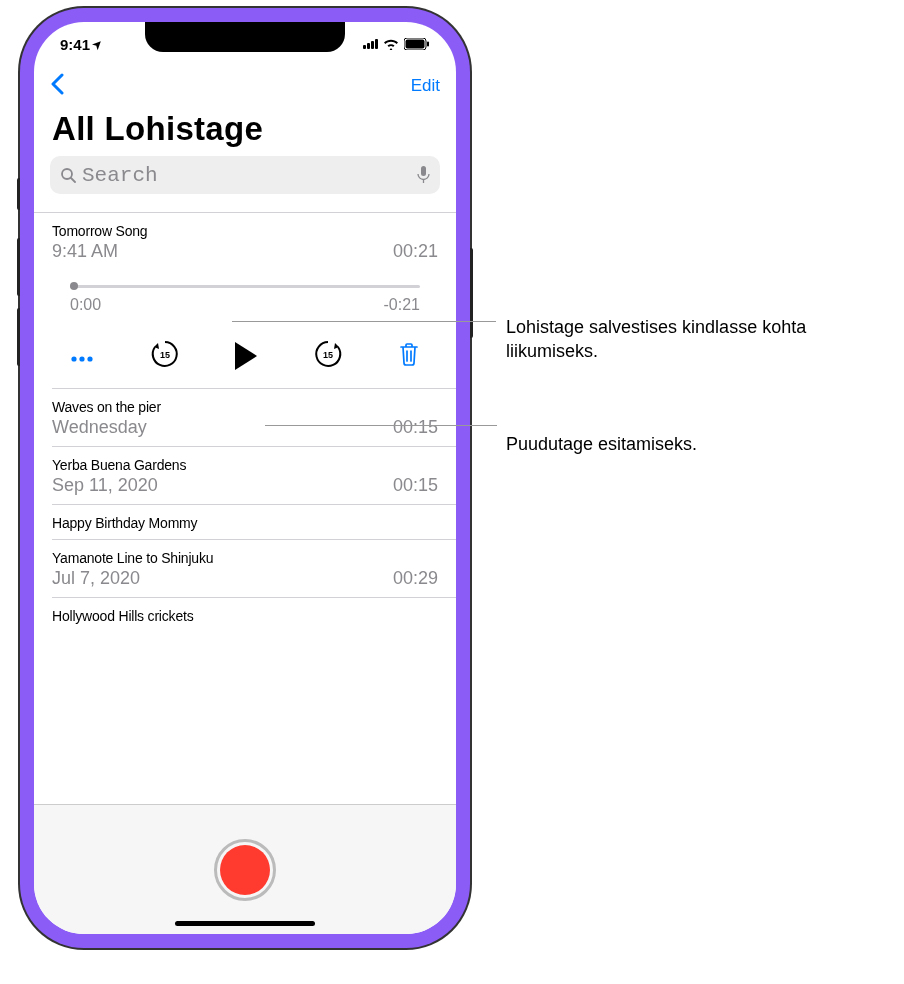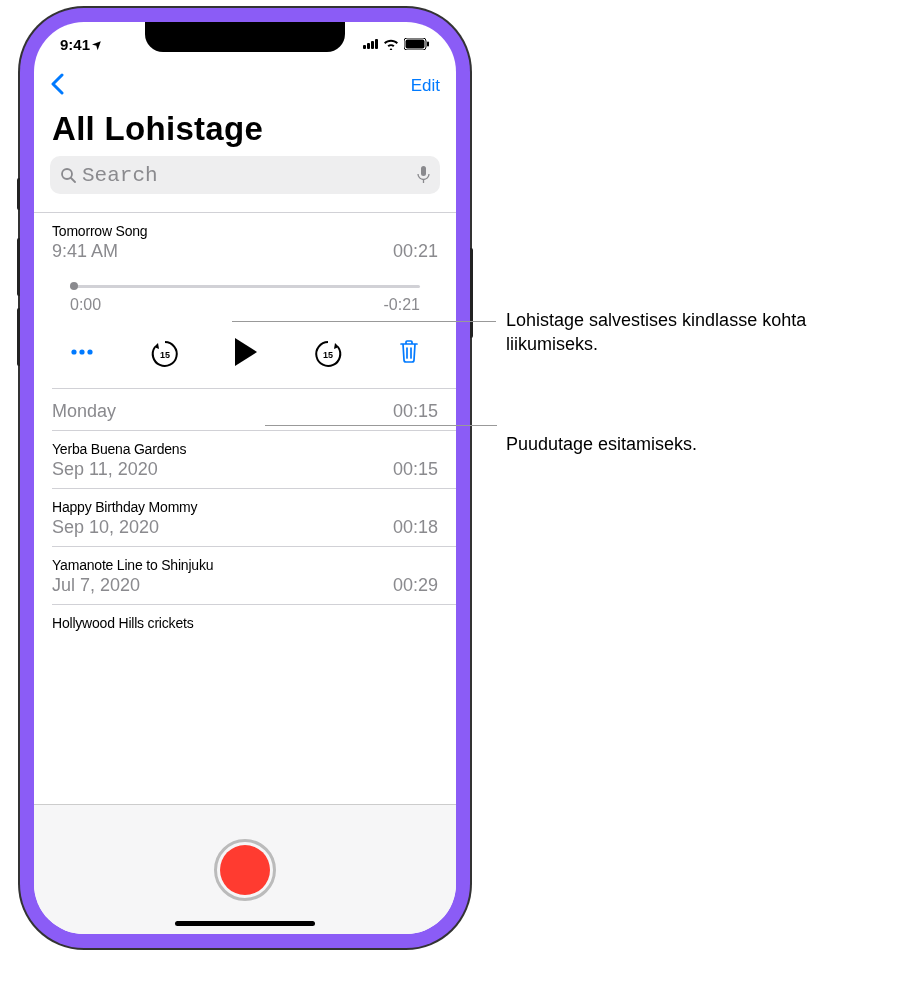--- a/index.html
+++ b/index.html
@@ -118,20 +118,21 @@
     .scrub-times {
       display: flex;
       justify-content: space-between;
       margin: 0 18px;
       font-size: 16px;
       color: #8a8a8e;
       text-align: right;
     }
     .controls {
       display: flex;
+      align-items: center;
       justify-content: space-between;
       margin: 24px 18px 0;
     }
     .ctrl-more { color: #007aff; font-size: 20px; letter-spacing: 1px; font-weight: 800; }
     .play-triangle {
       width: 0; height: 0;
       border-left: 22px solid #000;
       border-top: 14px solid transparent;
       border-bottom: 14px solid transparent;
     }
@@ -289,42 +290,39 @@
                 <path d="M3 6h16M8 6V4a1 1 0 011-1h4a1 1 0 011 1v2M5 6l1 16a2 2 0 002 2h6a2 2 0 002-2l1-16" stroke="#007aff" stroke-width="1.7" fill="none" stroke-linecap="round"></path>
                 <line x1="9" y1="10" x2="9" y2="20" stroke="#007aff" stroke-width="1.7" stroke-linecap="round"></line>
                 <line x1="13" y1="10" x2="13" y2="20" stroke="#007aff" stroke-width="1.7" stroke-linecap="round"></line>
               </svg>
           </span>
         </div>
       </div>
       <div class="divider"></div>
 
       <div class="item">
+        <div class="item-title">Waves on the pier</div>
         <div class="item-meta">
-            <span>Monday</span>
+            <span>Wednesday</span>
             <span>00:15</span>
           </div>
       </div>
       <div class="divider"></div>
 
       <div class="item">
         <div class="item-title">Yerba Buena Gardens</div>
         <div class="item-meta">
             <span>Sep 11, 2020</span>
             <span>00:15</span>
           </div>
       </div>
       <div class="divider"></div>
 
       <div class="item">
         <div class="item-title">Happy Birthday Mommy</div>
-        <div class="item-meta">
-            <span>Sep 10, 2020</span>
-            <span>00:18</span>
-          </div>
       </div>
       <div class="divider"></div>
 
       <div class="item">
         <div class="item-title">Yamanote Line to Shinjuku</div>
         <div class="item-meta">
             <span>Jul 7, 2020</span>
             <span>00:29</span>
           </div>
       </div>
@@ -341,16 +339,16 @@
       <div class="record-btn-outer">
         <div class="record-btn-inner"></div>
       </div>
       <div class="home-indicator"></div>
     </div>
 
   </div>
 </div>
 
 <div class="callout-line" style="left:232px; top:321px; width:264px;"></div>
-<div class="callout" style="left:506px; top:308px; width:340px;">Lohistage salvestises kindlasse kohta liikumiseks.</div>
+<div class="callout" style="left:506px; top:315px; width:340px;">Lohistage salvestises kindlasse kohta liikumiseks.</div>
 
 <div class="callout-line" style="left:265px; top:425px; width:232px;"></div>
 <div class="callout" style="left:506px; top:432px; width:340px;">Puudutage esitamiseks.</div>
 
 </body></html>

